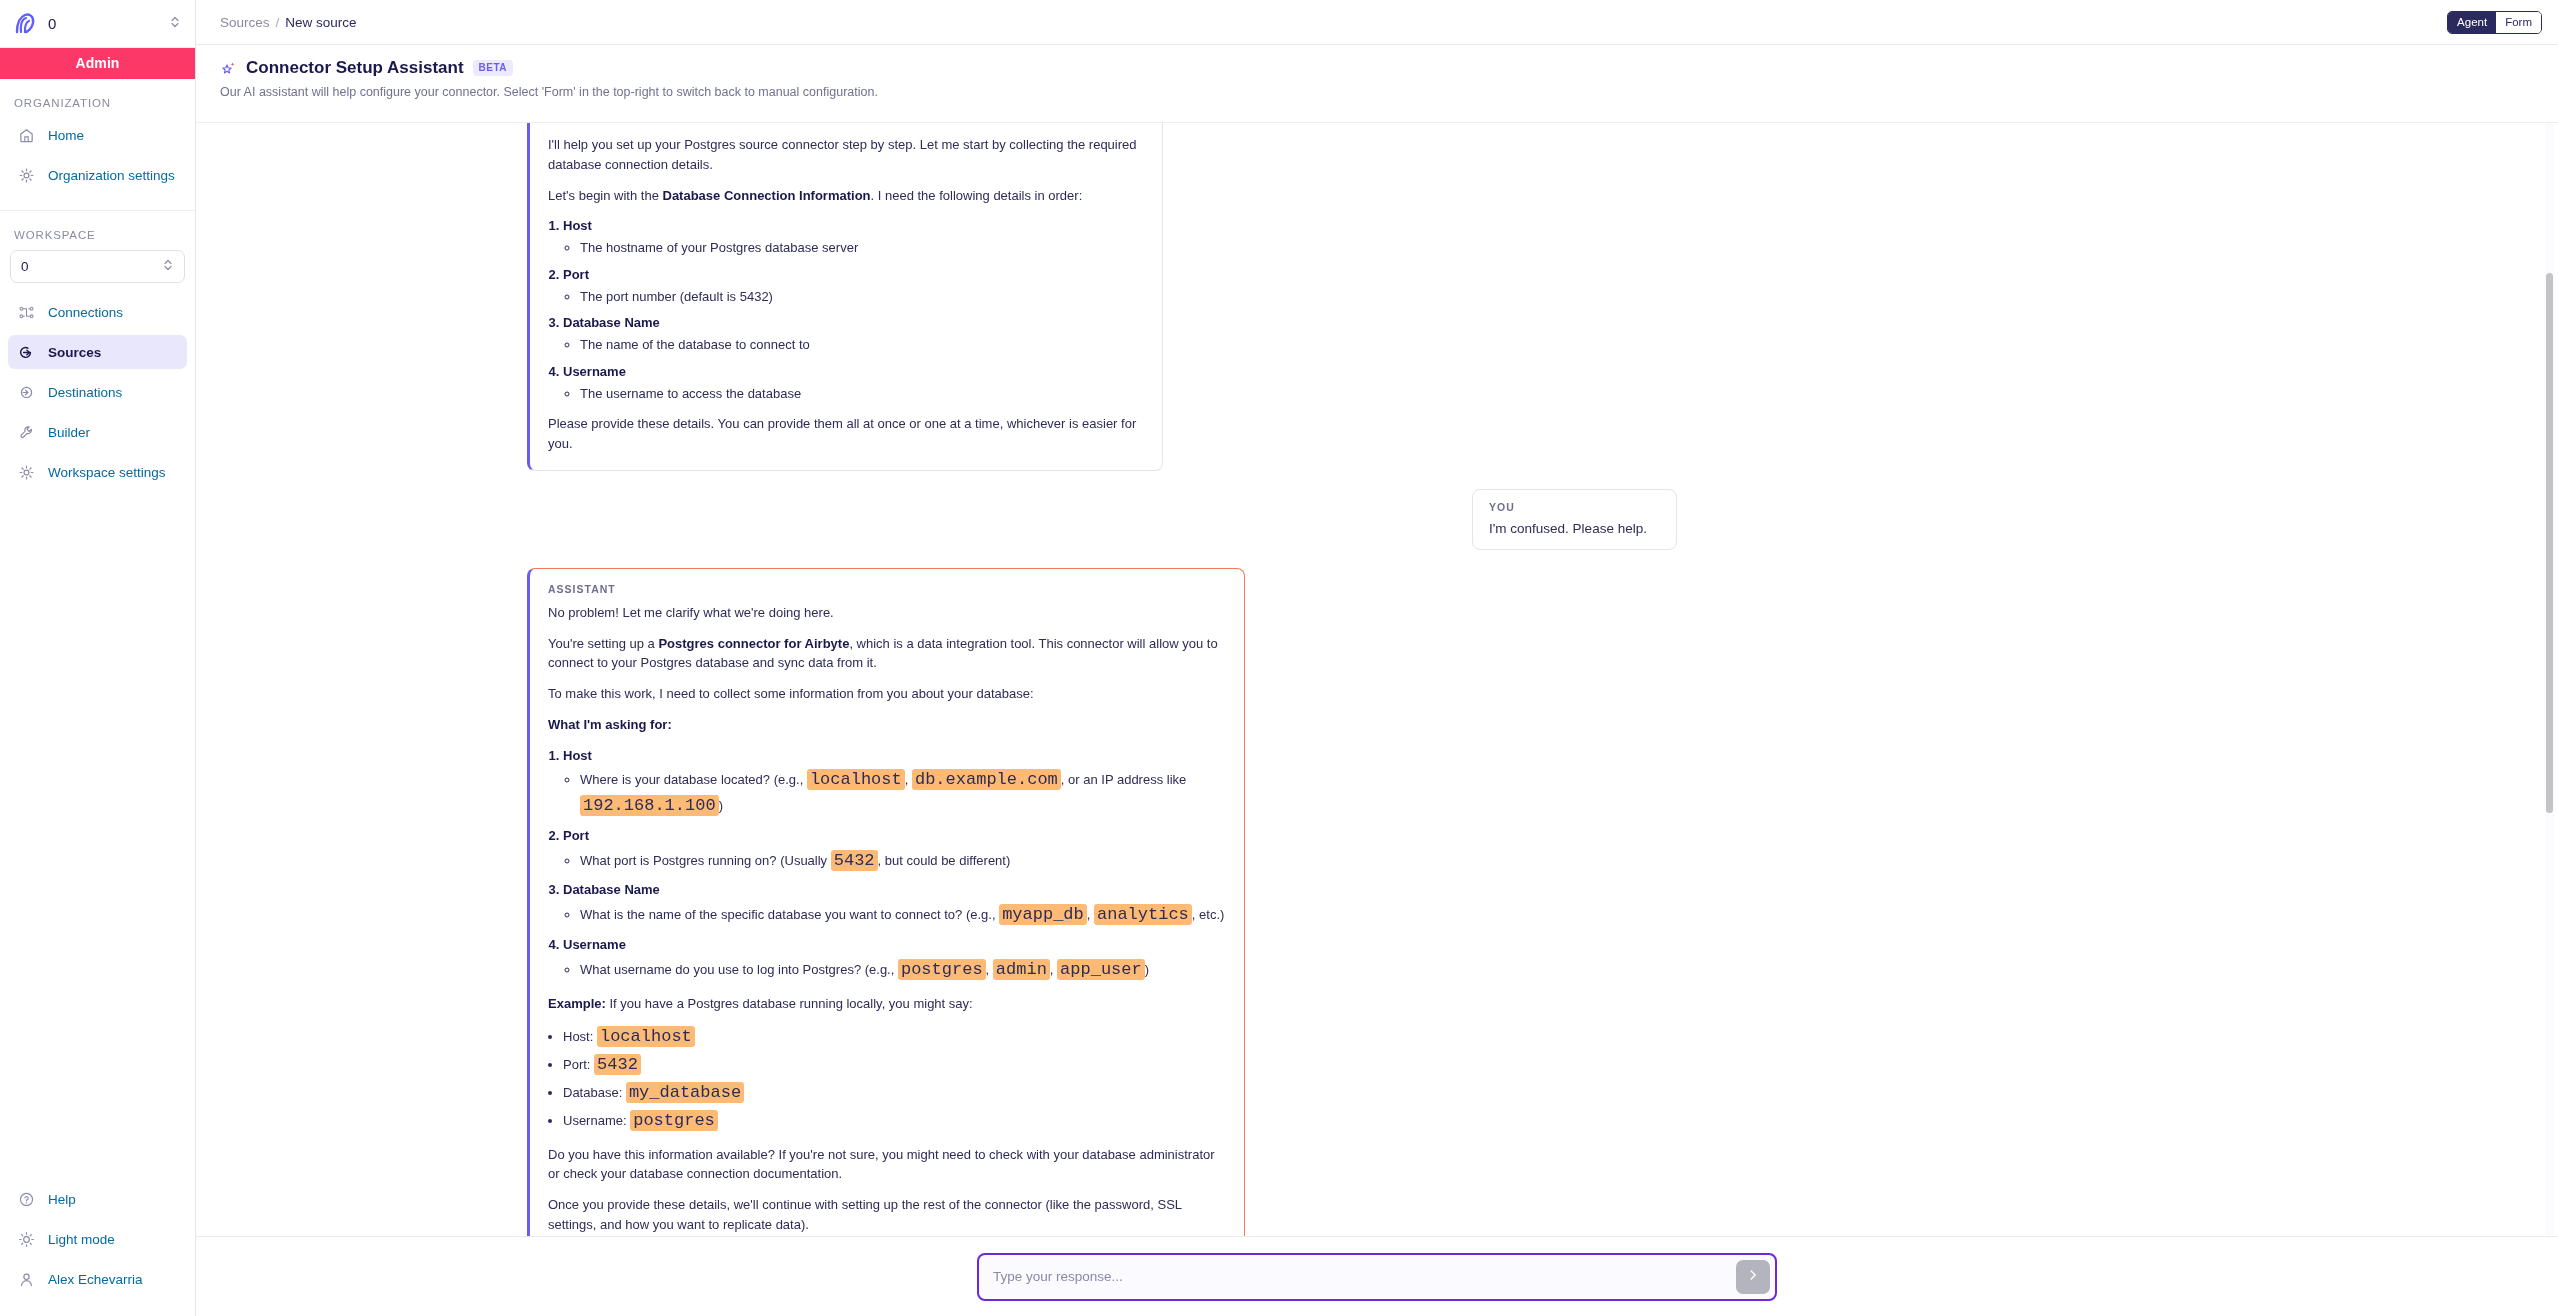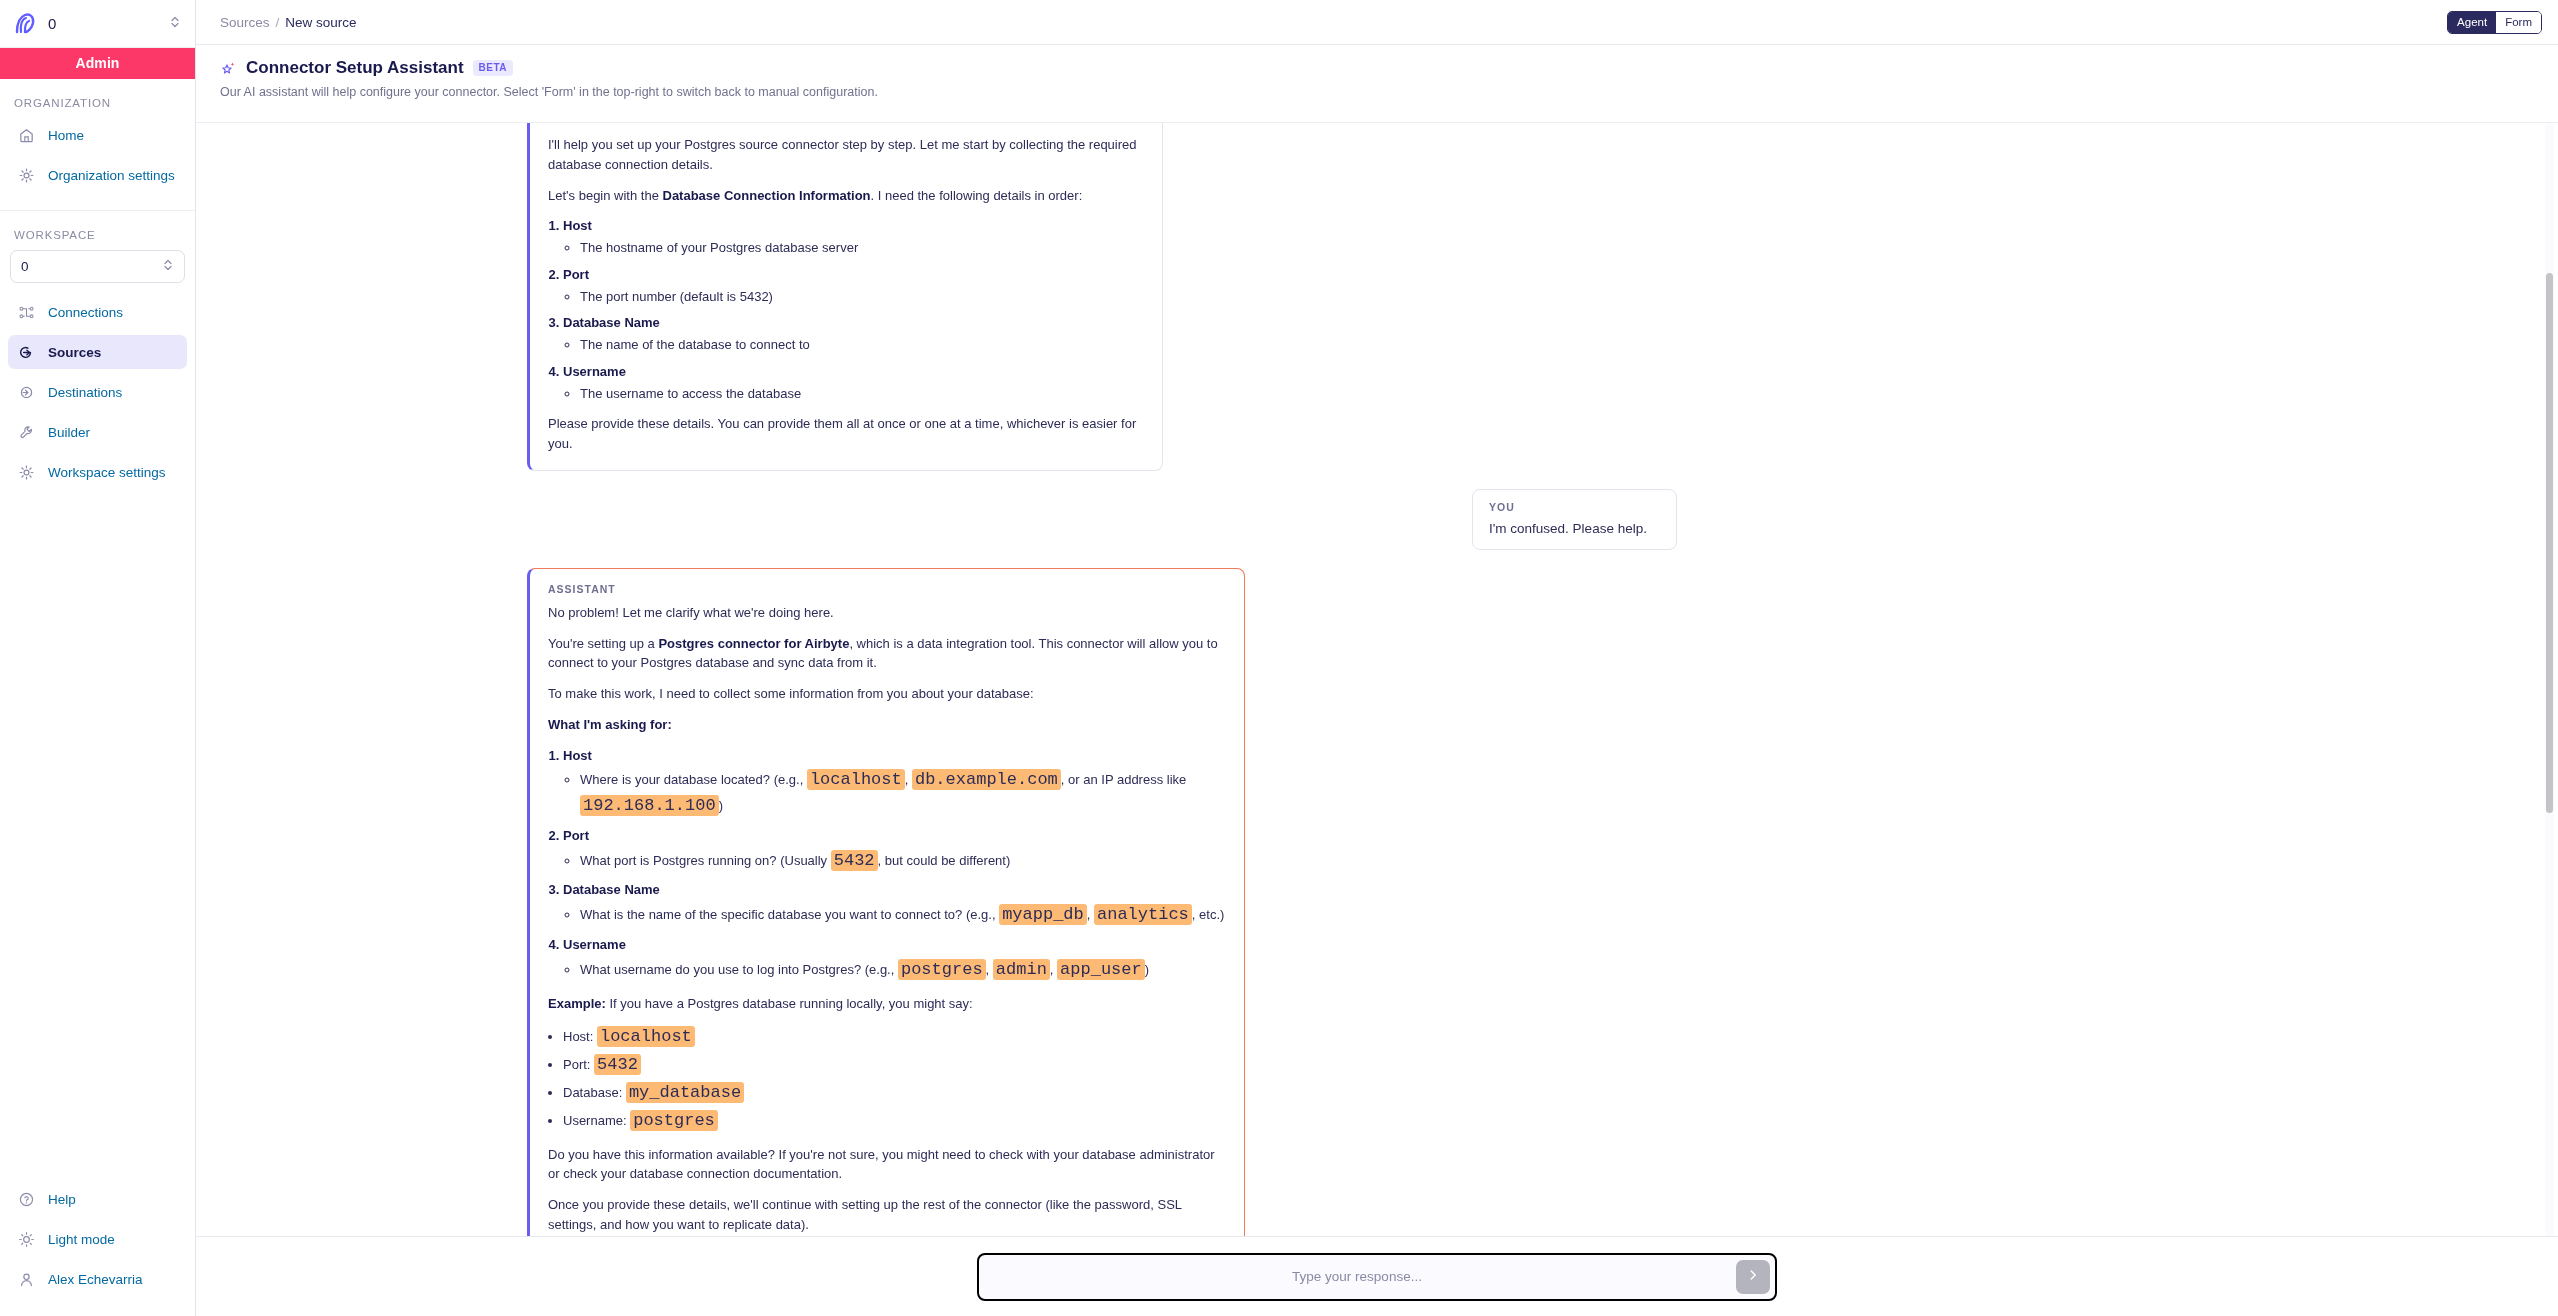--- a/index.html
+++ b/index.html
@@ -165,25 +165,24 @@
 
   
   .composer {
     flex: 0 0 80px; border-top: 1px solid #e8e9ee;
     display: flex; align-items: center; justify-content: center;
     background: #ffffff;
   }
   .composer-wrap { width: 800px; position: relative; display:flex; }
   .chat-input {
     width: 100%; height: 48px;
-    border: 2px solid #000000; border-radius: 8px;
+    border: 2px solid #6d28d9; border-radius: 8px;
     background: #fafaff; padding: 0 54px 0 14px;
     font-size: 13.5px; color: #2d2c57; outline: none;
     font-family: "Liberation Sans", sans-serif;
-    text-align: center;
   }
   .chat-input::placeholder { color: #8a8aa3; }
   .send-btn {
     position: absolute; right: 7px; top: 7px;
     width: 34px; height: 34px; border-radius: 7px;
     background: #b3b4bd; border: none; cursor: pointer;
     display: flex; align-items: center; justify-content: center;
     color: #ffffff;
   }
 </style>

